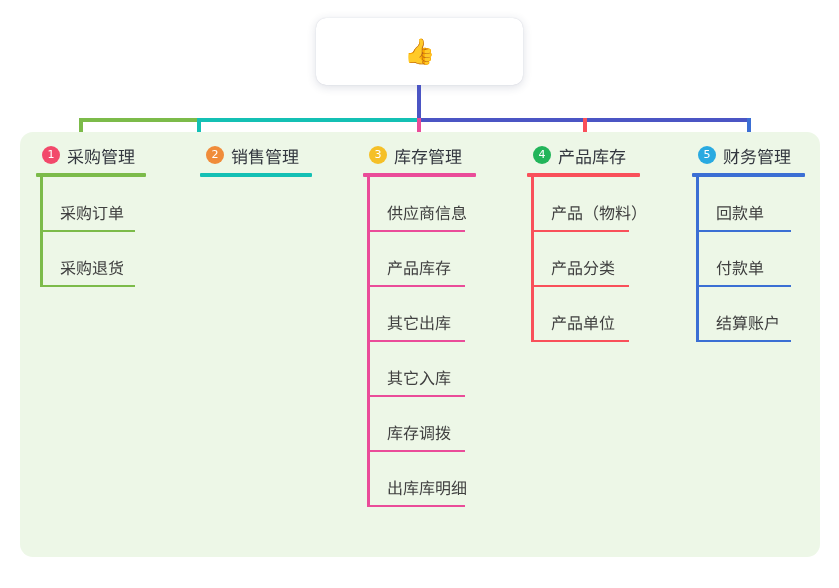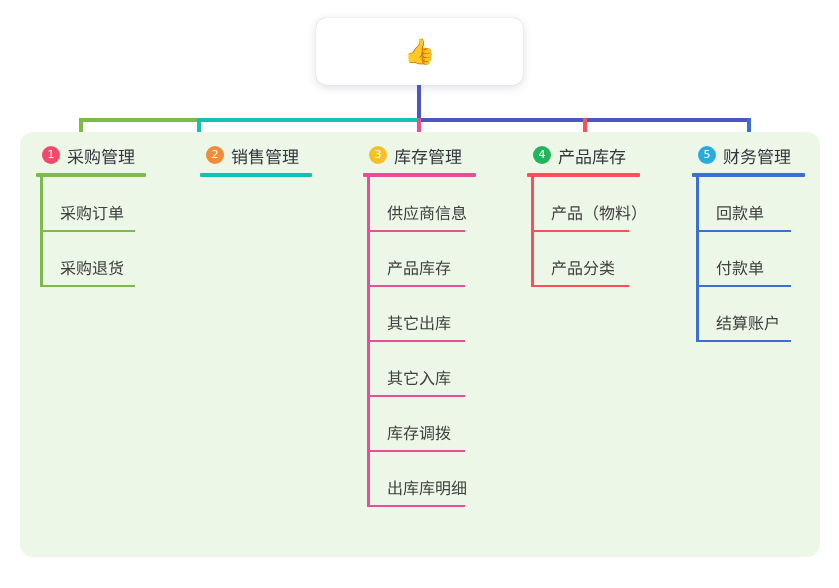--- a/index.html
+++ b/index.html
@@ -280,20 +280,24 @@
     <div class="leaves">
       <div class="spine" style="background: rgb(249, 80, 90);"></div>
       <div class="leaf">
         <span class="leaf-text">产品（物料）</span>
         <span class="leaf-rule" style="background: rgb(249, 80, 90);"></span>
       </div>
       <div class="leaf">
         <span class="leaf-text">产品分类</span>
         <span class="leaf-rule" style="background: rgb(249, 80, 90);"></span>
       </div>
+      <div class="leaf">
+        <span class="leaf-text">产品单位</span>
+        <span class="leaf-rule" style="background: rgb(249, 80, 90);"></span>
+      </div>
     </div>
   </div>
 
   <div class="branch b5">
     <div class="branch-head">
       <span class="badge" style="background: rgb(41, 170, 225);">5</span>
       <span class="branch-title">财务管理</span>
     </div>
     <div class="head-rule" style="background: rgb(59, 111, 212);"></div>
     <div class="leaves">

